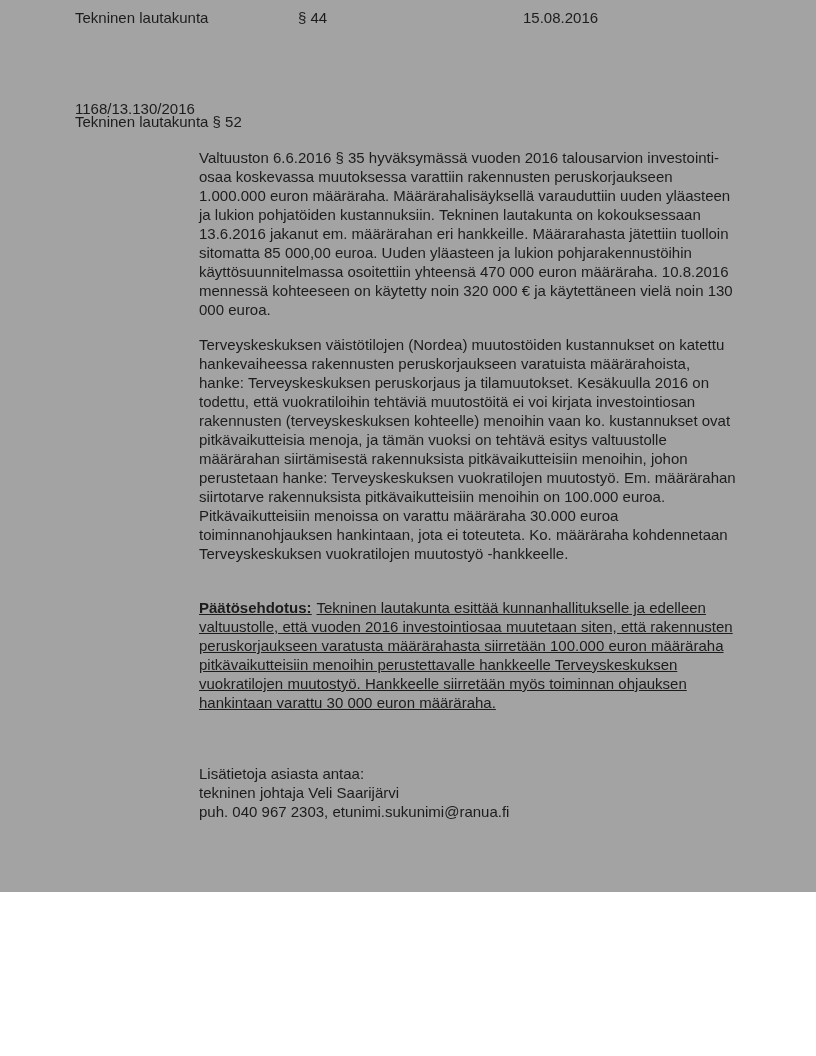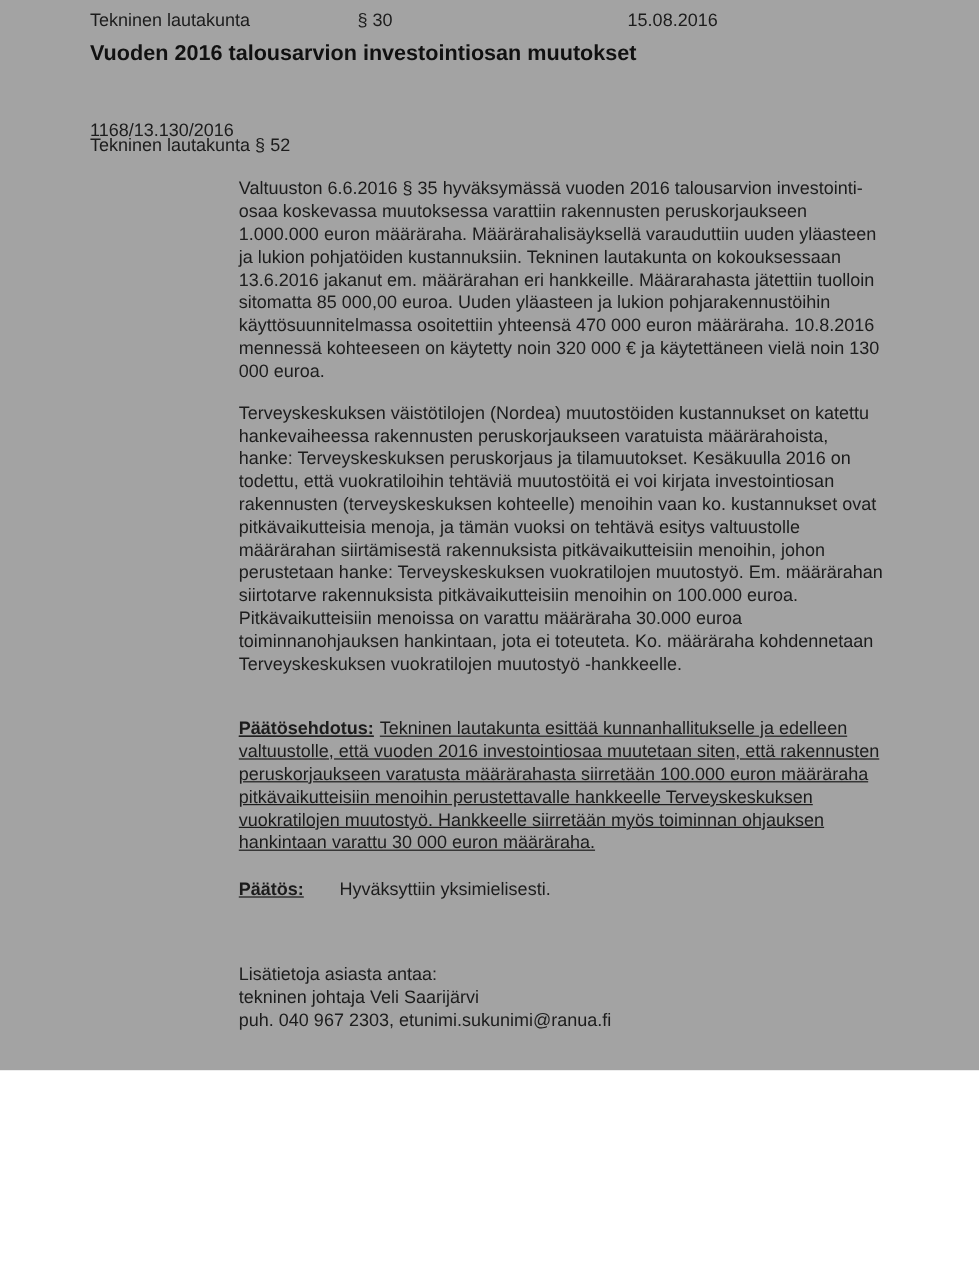--- a/index.html
+++ b/index.html
@@ -54,24 +54,23 @@
   .decision-row { margin-top: 20px; display: flex; }
   .decision-label-wrap { display: inline-block; width: 84px; flex: 0 0 84px; }
   .footer-block { margin-top: 52px; white-space: pre-line; }
 </style>
 </head>
 <body>
 
 <div class="page">
 
   <span class="hdr-cell hdr-committee">Tekninen lautakunta</span>
-  <span class="hdr-cell hdr-section">§ 30</span>
+  <span class="hdr-cell hdr-section">§ 44</span>
   <span class="hdr-cell hdr-date">15.08.2016</span>
 
-  <h1 class="doc-title">Vuoden 2016 talousarvion investointiosan muutokset</h1>
 
   <div class="case-number">1168/13.130/2016</div>
 
   <div class="subheading">Tekninen lautakunta § 52</div>
 
   <div class="content">
 
     <p class="para">Valtuuston 6.6.2016 § 35 hyväksymässä vuoden 2016 talousarvion investointi-
 osaa koskevassa muutoksessa varattiin rakennusten peruskorjaukseen
 1.000.000 euron määräraha. Määrärahalisäyksellä varauduttiin uuden yläasteen
@@ -97,25 +96,19 @@
 
     <p class="para proposal">
       <span class="inline-label">Päätösehdotus:</span><span style="white-space: pre-line;">Tekninen lautakunta esittää kunnanhallitukselle ja edelleen
 valtuustolle, että vuoden 2016 investointiosaa muutetaan siten, että rakennusten
 peruskorjaukseen varatusta määrärahasta siirretään 100.000 euron määräraha
 pitkävaikutteisiin menoihin perustettavalle hankkeelle Terveyskeskuksen
 vuokratilojen muutostyö.  Hankkeelle siirretään myös toiminnan ohjauksen
 hankintaan varattu 30 000 euron määräraha.</span>
     </p>
 
-    <p class="decision-row">
-      <span class="decision-label-wrap">
-        <span class="inline-label" style="padding-right:0;">Päätös:</span>
-      </span>
-      <span>Hyväksyttiin yksimielisesti.</span>
-    </p>
 
     <p class="footer-block">Lisätietoja asiasta antaa:
 tekninen johtaja Veli Saarijärvi
 puh. 040 967 2303, etunimi.sukunimi@ranua.fi</p>
 
   </div>
 </div>
 
 </body></html>

